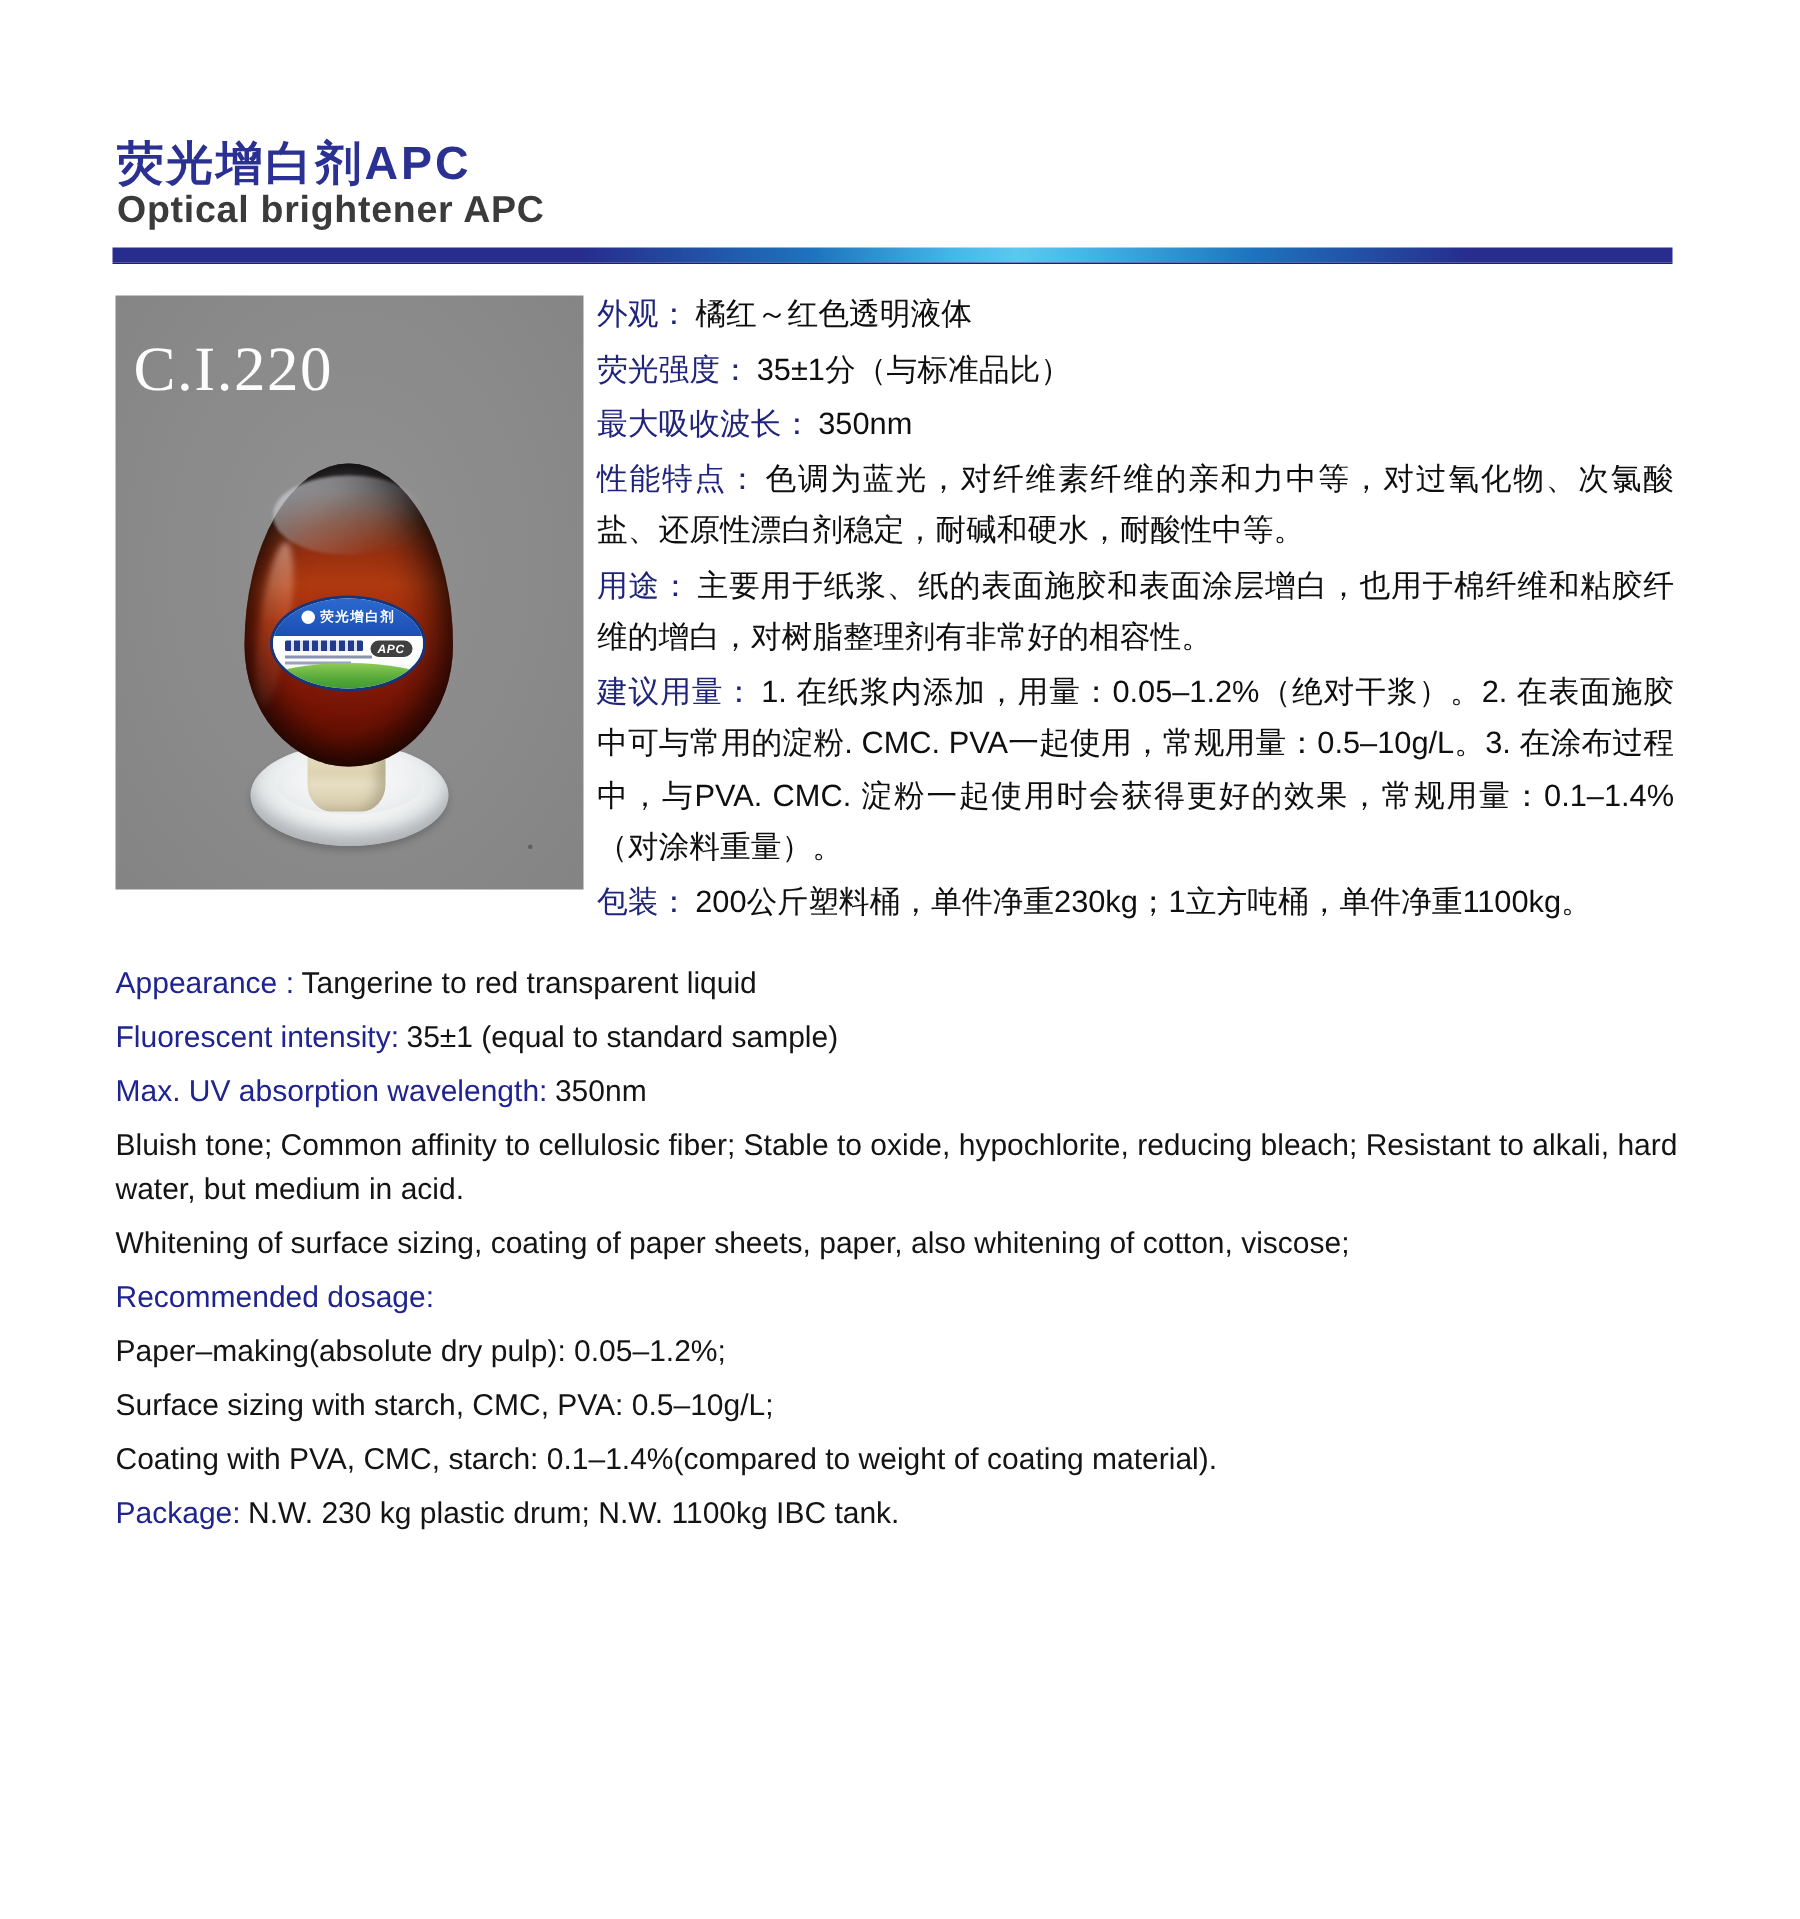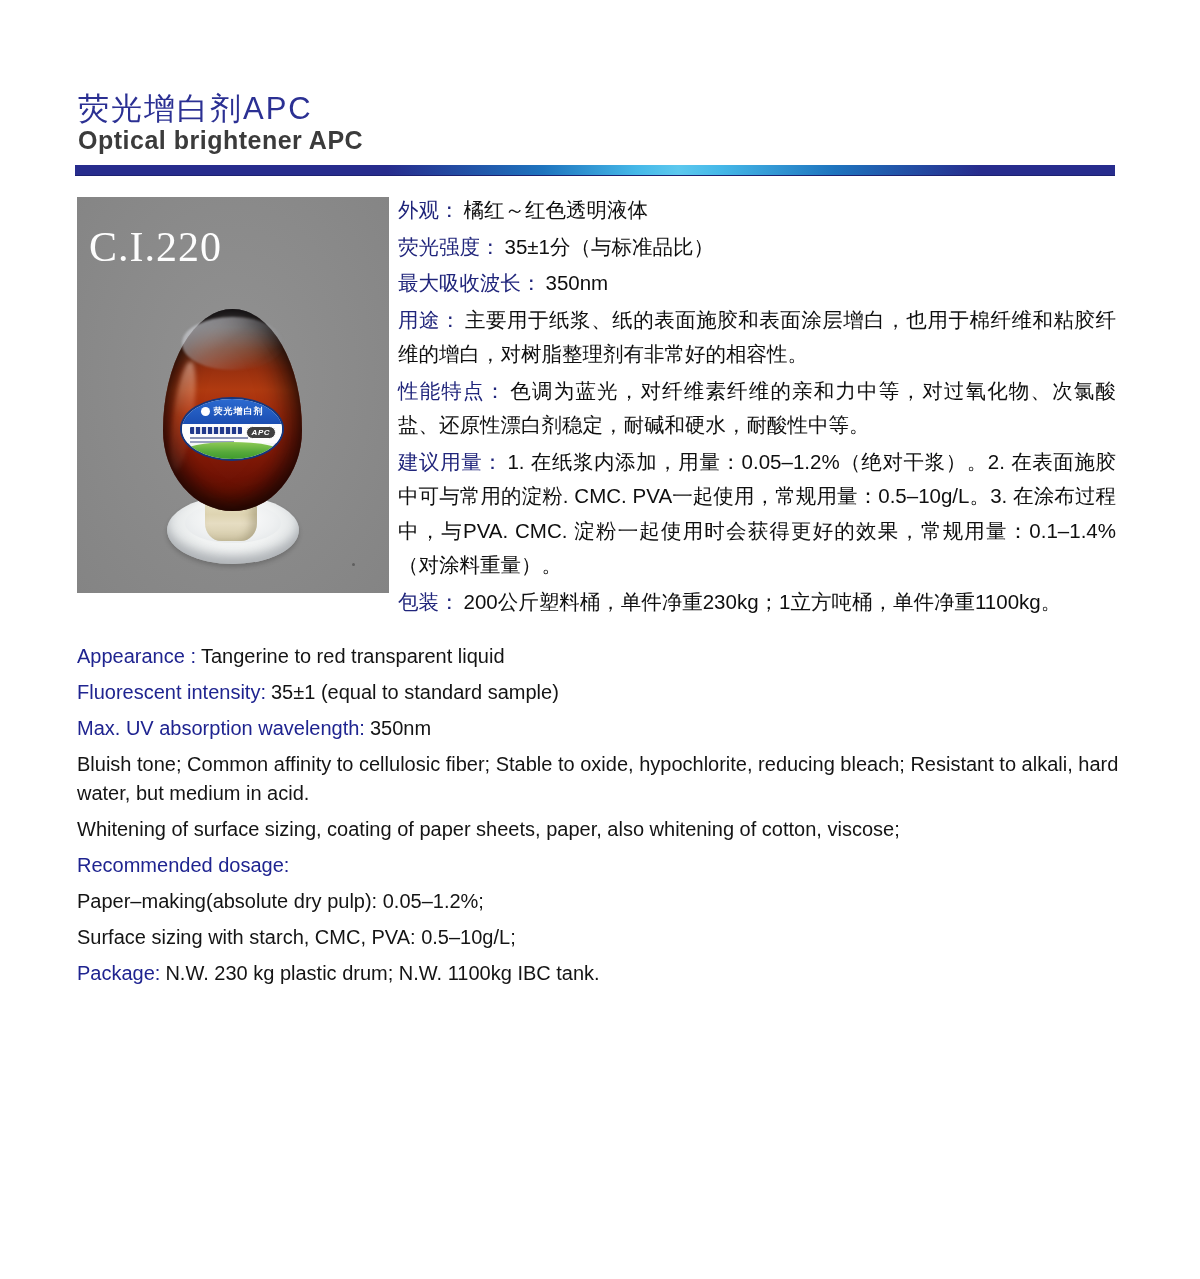--- a/index.html
+++ b/index.html
@@ -7,21 +7,21 @@
   body {
     width:1200px; height:1279px; position:relative;
     font-family:"Liberation Sans","DejaVu Sans",sans-serif;
     color:#111;
     overflow:hidden;
   }
 
   
   .title-zh {
     position:absolute; left:78px; top:88px;
-    font-size:31px; font-weight:normal; color:#2b3093; letter-spacing:2px;
+    font-size:31px; font-weight:bold; color:#2b3093; letter-spacing:2px;
   }
   .title-en {
     position:absolute; left:78px; top:126px;
     font-size:25px; font-weight:bold; color:#3b3b3b; letter-spacing:0.5px;
   }
   .divider-bar {
     position:absolute; left:75px; top:165px; width:1040px; height:11px;
     background:linear-gradient(90deg,
       #272c8d 0%, #272c8d 30%, #1e74be 45%, #45b8e8 54%,
       #5cc8ee 58%, #45b8e8 62%, #1e74be 73%, #272c8d 87%, #272c8d 100%);
@@ -159,23 +159,23 @@
 </div>
 
 <div class="zh-col">
 
     <p class="zh-row"><span class="zh-lbl">外观：</span><span class="zh-txt">橘红～红色透明液体</span></p>
 
     <p class="zh-row"><span class="zh-lbl">荧光强度：</span><span class="zh-txt">35±1分（与标准品比）</span></p>
 
     <p class="zh-row"><span class="zh-lbl">最大吸收波长：</span><span class="zh-txt">350nm</span></p>
 
+    <p class="zh-row"><span class="zh-lbl">性能特点：</span><span class="zh-txt">色调为蓝光，对纤维素纤维的亲和力中等，对过氧化物、次氯酸盐、还原性漂白剂稳定，耐碱和硬水，耐酸性中等。</span></p>
+
     <p class="zh-row"><span class="zh-lbl">用途：</span><span class="zh-txt">主要用于纸浆、纸的表面施胶和表面涂层增白，也用于棉纤维和粘胶纤维的增白，对树脂整理剂有非常好的相容性。</span></p>
-
-    <p class="zh-row"><span class="zh-lbl">性能特点：</span><span class="zh-txt">色调为蓝光，对纤维素纤维的亲和力中等，对过氧化物、次氯酸盐、还原性漂白剂稳定，耐碱和硬水，耐酸性中等。</span></p>
 
     <p class="zh-row"><span class="zh-lbl">建议用量：</span><span class="zh-txt">1. 在纸浆内添加，用量：0.05–1.2%（绝对干浆）。2. 在表面施胶中可与常用的淀粉. CMC. PVA一起使用，常规用量：0.5–10g/L。3. 在涂布过程中，与PVA. CMC. 淀粉一起使用时会获得更好的效果，常规用量：0.1–1.4%（对涂料重量）。</span></p>
 
     <p class="zh-row"><span class="zh-lbl">包装：</span><span class="zh-txt">200公斤塑料桶，单件净重230kg；1立方吨桶，单件净重1100kg。</span></p>
   </div>
 
 <div class="en-col">
 
     <p class="en-row"><span class="en-lbl">Appearance :</span><span class="en-txt">Tangerine to red transparent liquid</span></p>
 
@@ -189,15 +189,16 @@
 
     <p class="en-row"><span class="en-txt">Whitening of surface sizing, coating of paper sheets, paper, also whitening of cotton, viscose;</span></p>
 
 
     <p class="en-row"><span class="en-lbl">Recommended dosage:</span></p>
 
     <p class="en-row"><span class="en-txt">Paper–making(absolute dry pulp): 0.05–1.2%;</span></p>
 
     <p class="en-row"><span class="en-txt">Surface sizing with starch, CMC, PVA: 0.5–10g/L;</span></p>
 
+    <p class="en-row"><span class="en-txt">Coating with PVA, CMC, starch: 0.1–1.4%(compared to weight of coating material).</span></p>
 
     <p class="en-row"><span class="en-lbl">Package:</span><span class="en-txt">N.W. 230 kg plastic drum; N.W. 1100kg IBC tank.</span></p>
   </div>
 
 </body></html>

